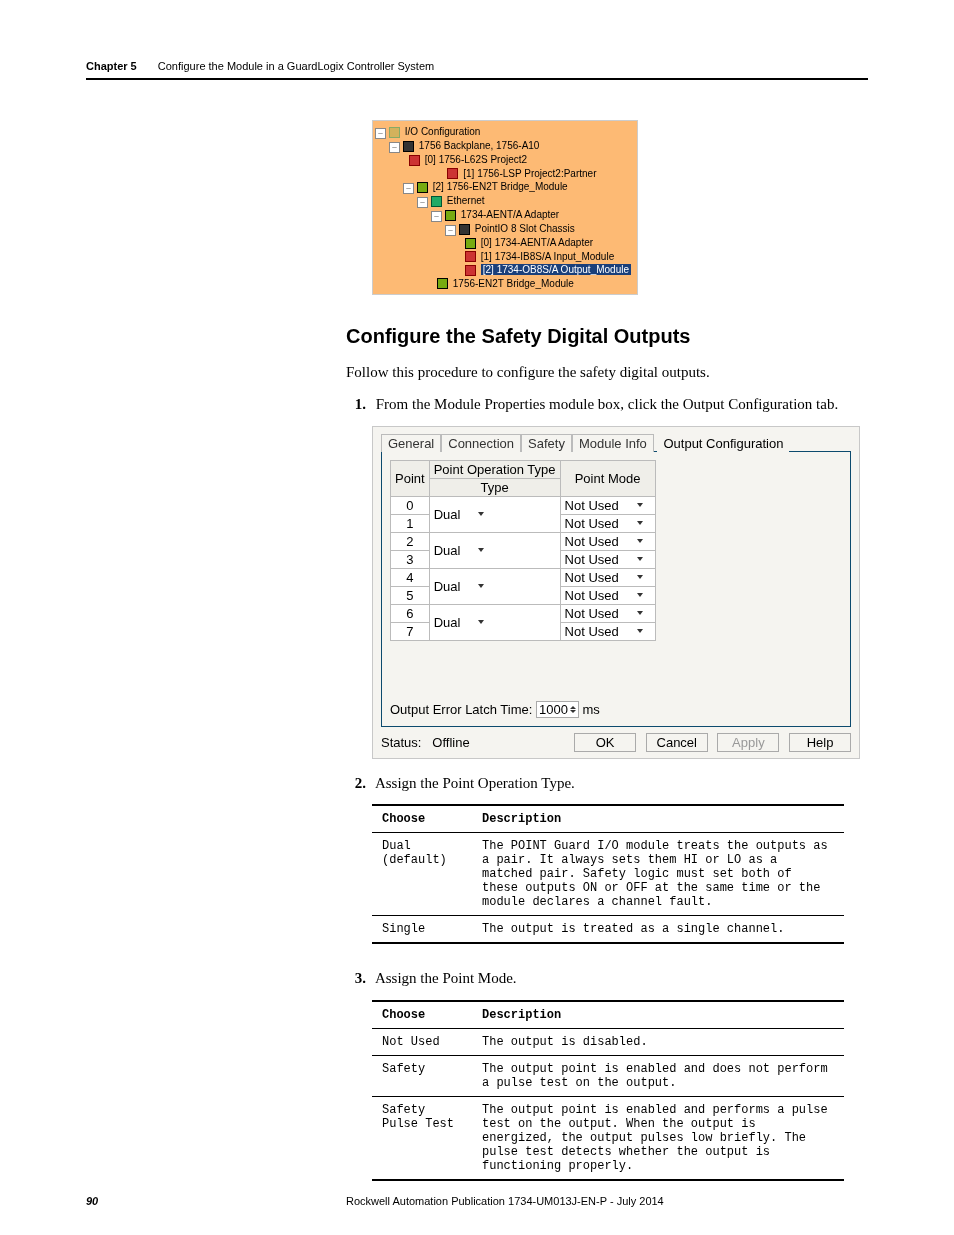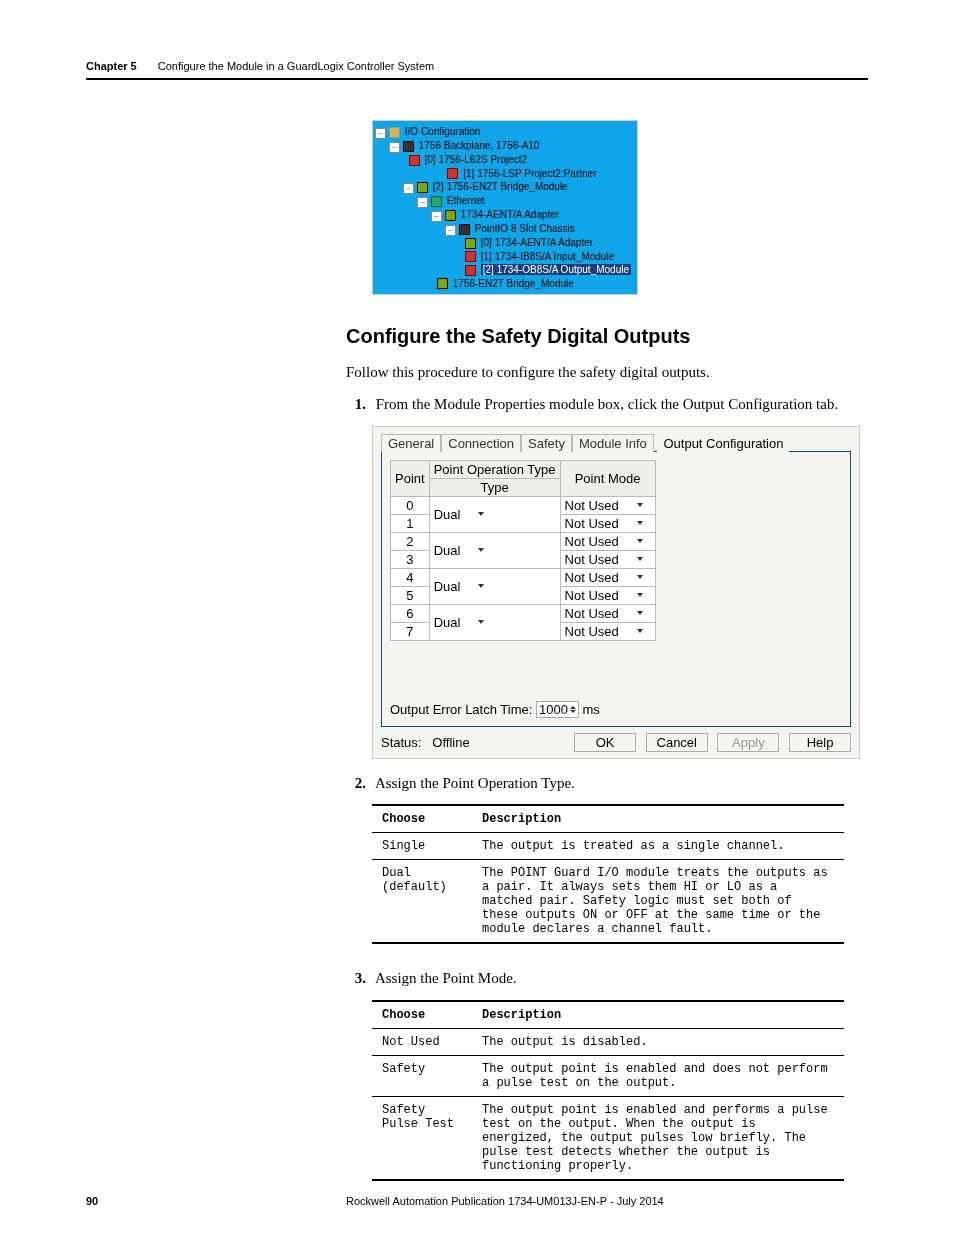--- a/index.html
+++ b/index.html
@@ -50,21 +50,21 @@
   }
   
   .tree-panel {
     margin-left: 26px;
     border: 1px solid #ccc;
     width: 260px;
     font-family: Tahoma, Arial, sans-serif;
     font-size: 10px;
     padding: 4px 2px;
     line-height: 1.35;
-    background: #0ea5e9;
+    background: #fdba74;
     margin-bottom: 10px;
   }
   .tree-row { white-space: nowrap; }
   .tree-icon { display:inline-block; width:11px; height:11px; vertical-align:middle; margin-right:2px; }
   .folder { background:#d4b25c; border:1px solid #8a6; box-sizing:border-box; }
   .chassis { background:#333; border:1px solid #000; box-sizing:border-box; }
   .module { background:#7a1; border:1px solid #000; box-sizing:border-box; }
   .redmod { background:#c33; border:1px solid #800; box-sizing:border-box; }
   .netic { background:#2a6; border:1px solid #053; box-sizing:border-box; }
   .plusbox { display:inline-block; width:9px; height:9px; border:1px solid #888; font-size:8px; line-height:8px; text-align:center; color:#555; background:#fff; margin-right:3px; }
@@ -146,21 +146,21 @@
 
   .footer {
     position:absolute;
     bottom: 28px;
     left: 86px;
     right: 86px;
     font-family: Arial, Helvetica, sans-serif;
     font-size: 11px;
     display:flex;
   }
-  .page-num { font-weight:bold; width:260px; }
+  .page-num { font-weight:bold; width:260px;font-style:italic; }
   .spinner { display:inline-flex; align-items:center; border:1px solid #aaa; background:#fff; padding:0 2px; }
   .spin-btns { display:inline-flex; flex-direction:column; margin-left:2px; }
   .spin-btns span { width:0;height:0;border-left:3px solid transparent;border-right:3px solid transparent; }
   .spin-up { border-bottom:3px solid #333; margin-bottom:1px;}
   .spin-dn { border-top:3px solid #333;}
 </style>
 </head>
 <body>
 
 <div class="page">
@@ -350,26 +350,26 @@
 
     <table class="data">
       <tbody>
           <tr>
             <th>Choose</th>
             <th>Description</th>
           </tr>
       </tbody>
         <tbody id="t1-rows">
           <tr>
+            <td>Dual (default)</td>
+            <td>The POINT Guard I/O module treats the outputs as a pair. It always sets them HI or LO as a matched pair. Safety logic must set both of these outputs ON or OFF at the same time or the module declares a channel fault.</td>
+          </tr>
+          <tr>
             <td>Single</td>
             <td>The output is treated as a single channel.</td>
-          </tr>
-          <tr>
-            <td>Dual (default)</td>
-            <td>The POINT Guard I/O module treats the outputs as a pair. It always sets them HI or LO as a matched pair. Safety logic must set both of these outputs ON or OFF at the same time or the module declares a channel fault.</td>
           </tr>
         </tbody>
     </table>
 
     <p class="body-text">
       <span class="ol-num">3.</span>
       <span>Assign the Point Mode.</span>
     </p>
 
     <table class="data">

